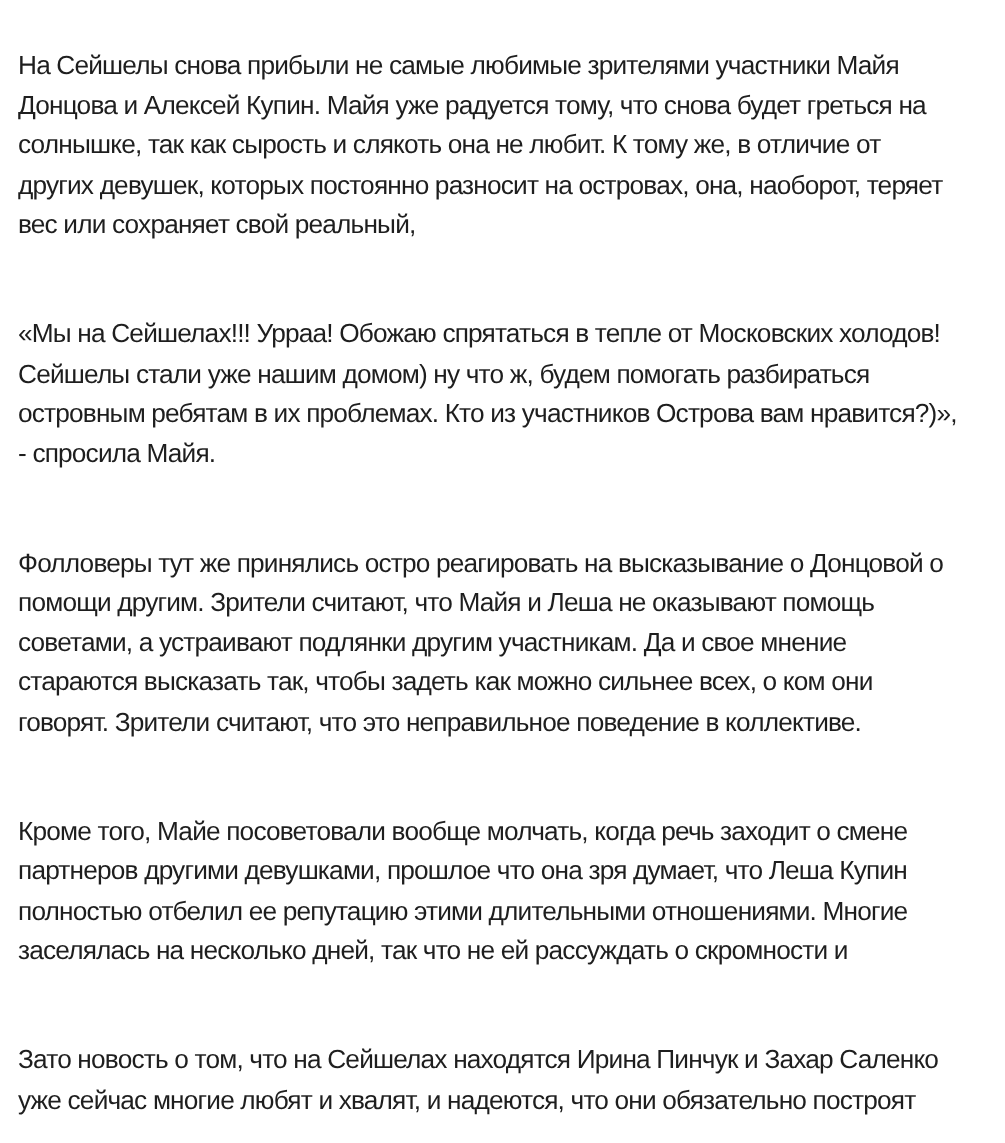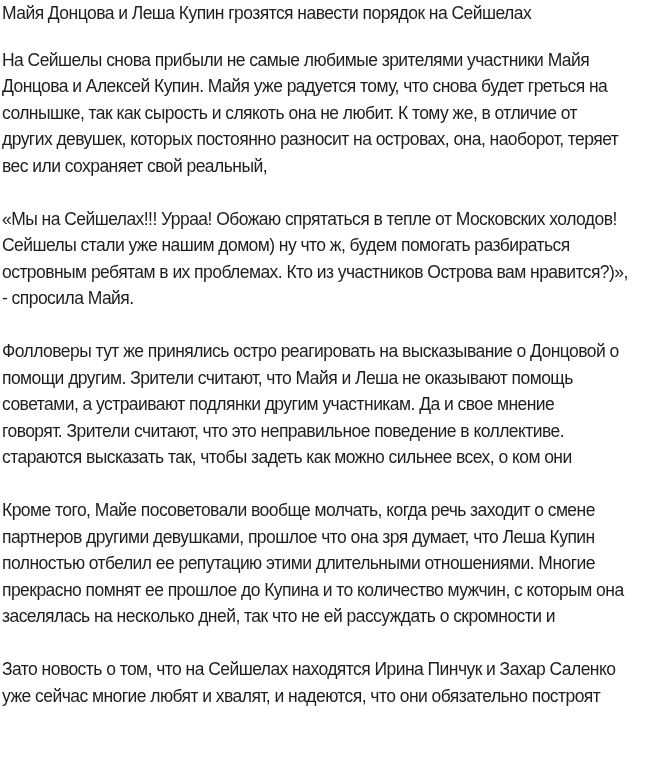--- a/index.html
+++ b/index.html
@@ -9,32 +9,31 @@
     color: #1e1e1e;
   }
   .page { padding: 0 0 0 2px; }
   .title {
     margin: 0; padding-top: 0;
     font-size: 17.5px; font-weight: normal;
     line-height: 26.5px; letter-spacing: -0.55px;
     white-space: nowrap;
   }
   .para {
-    margin: 0;
+    margin: 10px;
     font-size: 17.5px; line-height: 26.5px; letter-spacing: -0.55px;
   }
   .line { display: block; white-space: nowrap; }
   .gap { height: 20px; }
   .gap2 { height: 26.5px; }
 </style>
 </head>
 <body>
 
 <div class="page">
-  <h1 class="title">Майя Донцова и Леша Купин грозятся навести порядок на Сейшелах</h1>
   <div class="gap"></div>
 
   <p class="para">
     <span class="line">На Сейшелы снова прибыли не самые любимые зрителями участники Майя</span>
     <span class="line">Донцова и Алексей Купин. Майя уже радуется тому, что снова будет греться на</span>
     <span class="line">солнышке, так как сырость и слякоть она не любит. К тому же, в отличие от</span>
     <span class="line">других девушек, которых постоянно разносит на островах, она, наоборот, теряет</span>
     <span class="line">вес или сохраняет свой реальный,</span>
   </p>
   <div class="gap2"></div>
@@ -44,30 +43,29 @@
     <span class="line">Сейшелы стали уже нашим домом) ну что ж, будем помогать разбираться</span>
     <span class="line">островным ребятам в их проблемах. Кто из участников Острова вам нравится?)»,</span>
     <span class="line">- спросила Майя.</span>
   </p>
   <div class="gap2"></div>
 
   <p class="para">
     <span class="line">Фолловеры тут же принялись остро реагировать на высказывание о Донцовой о</span>
     <span class="line">помощи другим. Зрители считают, что Майя и Леша не оказывают помощь</span>
     <span class="line">советами, а устраивают подлянки другим участникам. Да и свое мнение</span>
+    <span class="line">стараются высказать так, чтобы задеть как можно сильнее всех, о ком они</span>
     <span class="line">говорят. Зрители считают, что это неправильное поведение в коллективе.</span>
-    <span class="line">стараются высказать так, чтобы задеть как можно сильнее всех, о ком они</span>
   </p>
   <div class="gap2"></div>
 
   <p class="para">
     <span class="line">Кроме того, Майе посоветовали вообще молчать, когда речь заходит о смене</span>
     <span class="line">партнеров другими девушками, прошлое что она зря думает, что Леша Купин</span>
     <span class="line">полностью отбелил ее репутацию этими длительными отношениями. Многие</span>
-    <span class="line">прекрасно помнят ее прошлое до Купина и то количество мужчин, с которым она</span>
     <span class="line">заселялась на несколько дней, так что не ей рассуждать о скромности и</span>
   </p>
   <div class="gap2"></div>
 
   <p class="para">
     <span class="line">Зато новость о том, что на Сейшелах находятся Ирина Пинчук и Захар Саленко</span>
     <span class="line">уже сейчас многие любят и хвалят, и надеются, что они обязательно построят</span>
 
   </p>
 </div>

